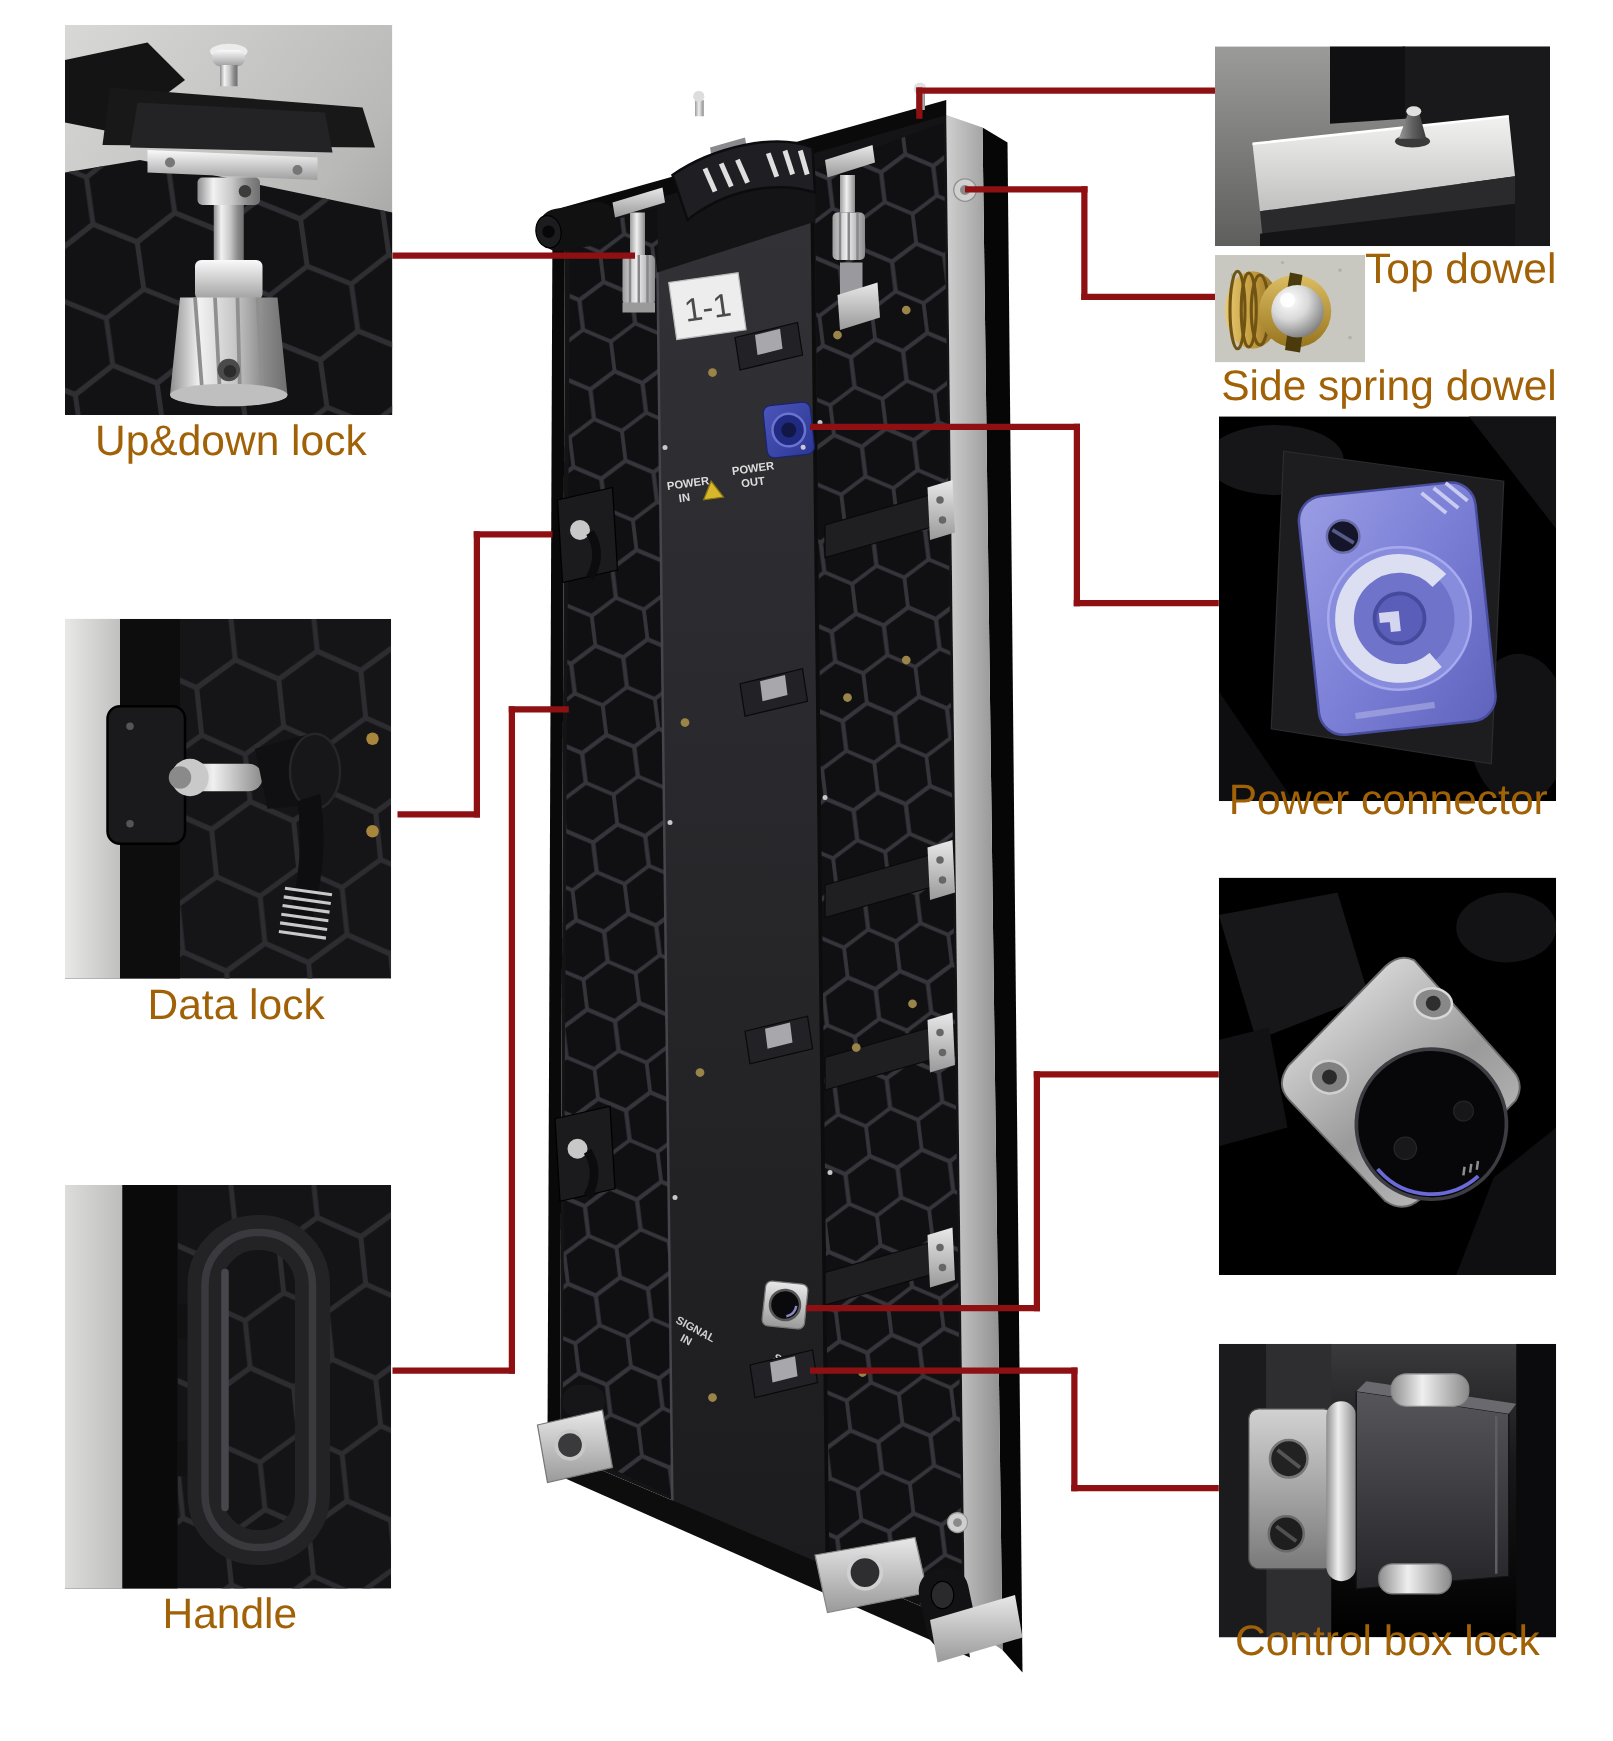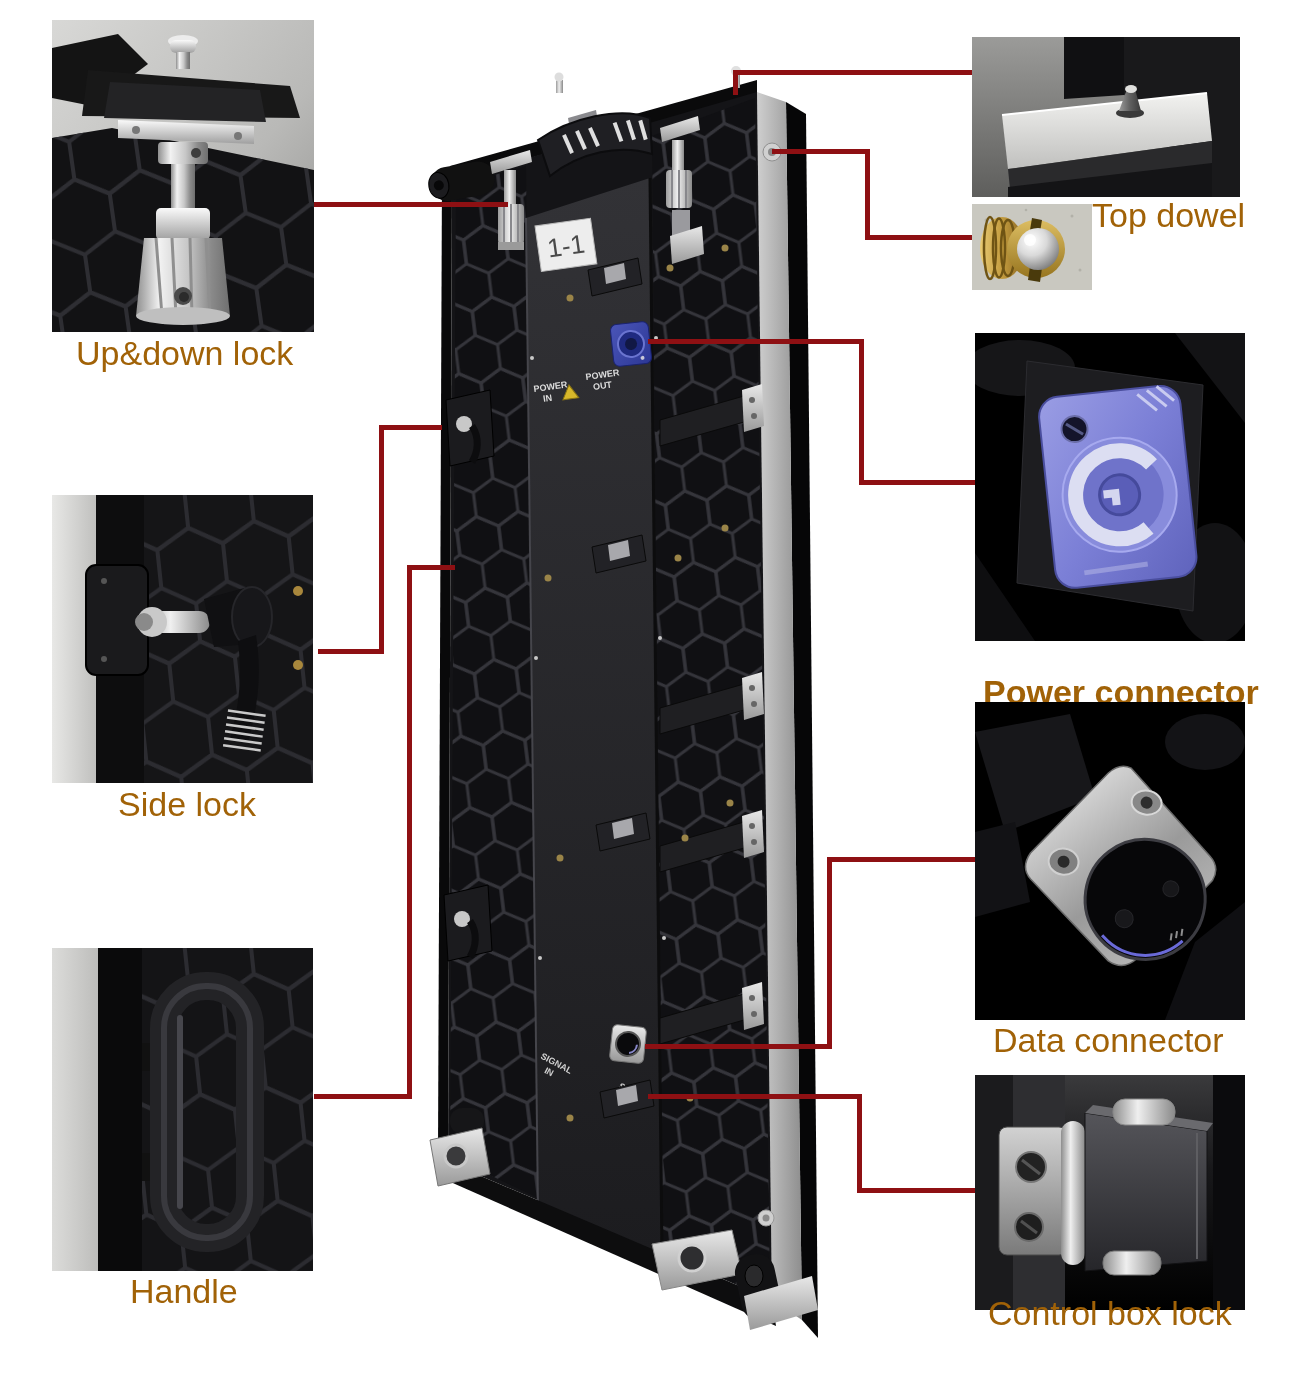--- a/index.html
+++ b/index.html
@@ -111,21 +111,21 @@
           <line x1="173" y1="218" x2="211" y2="218"></line>
             <line x1="173" y1="225" x2="211" y2="225"></line>
           <line x1="173" y1="232" x2="211" y2="232"></line>
             <line x1="173" y1="239" x2="211" y2="239"></line>
           <line x1="173" y1="246" x2="211" y2="246"></line>
             <line x1="173" y1="253" x2="211" y2="253"></line>
         </g>
       </g>
     </svg>
   </div>
-  <div class="part-label" style="left:118px;top:787px;">Side lock</div>
+  <div class="part-label" style="left:118px;top:787px;">Data lock</div>
 
   <div class="photo" style="left:52px;top:948px;width:261px;height:323px;">
     <svg width="261" height="323" viewBox="0 0 261 323">
       <defs>
         <linearGradient id="p3gray" x1="0" y1="0" x2="1" y2="0">
           <stop offset="0" stop-color="#dcdcda"></stop>
             <stop offset="1" stop-color="#bdbdbb"></stop>
         </linearGradient>
         <pattern id="p3hex" width="66" height="114" patternUnits="userSpaceOnUse" patternTransform="rotate(-6)">
           <g fill="none" stroke="#2c2c31" stroke-width="4">
@@ -220,20 +220,21 @@
         <circle cx="64" cy="45" r="29" fill="url(#p5face)"></circle>
         <path d="M60,14 L70,16 L68,28 L58,26 Z" fill="#4a3a0c"></path>
         <path d="M58,62 L70,64 L68,78 L56,76 Z" fill="#4a3a0c"></path>
       </g>
       <g>
         <circle cx="66" cy="45" r="21" fill="url(#p5ball)"></circle>
         <circle cx="58" cy="36" r="6" fill="#ffffff" opacity="0.85"></circle>
       </g>
     </svg>
   </div>
+  <div class="part-label" style="left:977px;top:292px;">Side spring dowel</div>
 
   <div class="photo" style="left:975px;top:333px;width:270px;height:308px;">
     <svg width="270" height="308" viewBox="0 0 270 308">
       <defs>
         <linearGradient id="p6blue" x1="0" y1="0" x2="1" y2="1">
           <stop offset="0" stop-color="#9a9de4"></stop>
             <stop offset="0.5" stop-color="#7b7fd6"></stop>
             <stop offset="1" stop-color="#5f63bc"></stop>
         </linearGradient>
       </defs>
@@ -254,21 +255,21 @@
         <line x1="-44" y1="-70" x2="-28" y2="-58" stroke="#555a86" stroke-width="3"></line>
         <circle cx="2" cy="6" r="57" fill="#888cdc" stroke="#a7aaef" stroke-width="2"></circle>
         <circle cx="2" cy="6" r="44" fill="#6f73ca"></circle>
         <circle cx="2" cy="6" r="44" fill="none" stroke="#dcdef2" stroke-width="15" stroke-dasharray="205 71" transform="rotate(55 2 6)"></circle>
         <circle cx="2" cy="6" r="20" fill="#5a5eb8" stroke="#454a9c" stroke-width="3"></circle>
         <path d="M-14,4 L-2,4 L-2,16" stroke="#d4d6ef" stroke-width="8" fill="none"></path>
         <rect x="-44" y="76" width="64" height="5" fill="#b9bce8" opacity="0.5" transform="rotate(-2)"></rect>
       </g>
     </svg>
   </div>
-  <div class="part-label" style="left:983px;top:675px;font-weight:bold;">Power connector</div>
+  <div class="part-label" style="left:983px;top:623px;">Power connector</div>
 
   <div class="photo" style="left:975px;top:702px;width:270px;height:318px;">
     <svg width="270" height="318" viewBox="0 0 270 318">
       <defs>
         <linearGradient id="p7sil" x1="0" y1="0" x2="1" y2="1">
           <stop offset="0" stop-color="#f4f4f4"></stop>
             <stop offset="0.55" stop-color="#9a9a9a"></stop>
             <stop offset="1" stop-color="#c8c8c8"></stop>
         </linearGradient>
       </defs>
@@ -288,21 +289,20 @@
         <circle cx="8" cy="48" r="9" fill="#18181b" stroke="#26262a"></circle>
         <circle cx="50" cy="12" r="8" fill="#17171a" stroke="#242428"></circle>
         <g fill="#e8e8e8" opacity="0.6">
             <rect x="56" y="56" width="2" height="7"></rect>
             <rect x="61" y="53" width="2" height="7"></rect>
             <rect x="66" y="50" width="2" height="7"></rect>
           </g>
       </g>
     </svg>
   </div>
-  <div class="part-label" style="left:993px;top:1023px;">Data connector</div>
 
   <div class="photo" style="left:975px;top:1075px;width:270px;height:235px;">
     <svg width="270" height="235" viewBox="0 0 270 235">
       <defs>
         <linearGradient id="p8bg" x1="0" y1="0" x2="0" y2="1">
           <stop offset="0" stop-color="#3a3a3c"></stop>
             <stop offset="0.4" stop-color="#18181a"></stop>
             <stop offset="1" stop-color="#000"></stop>
         </linearGradient>
         <linearGradient id="p8sil" x1="0" y1="0" x2="0" y2="1">

